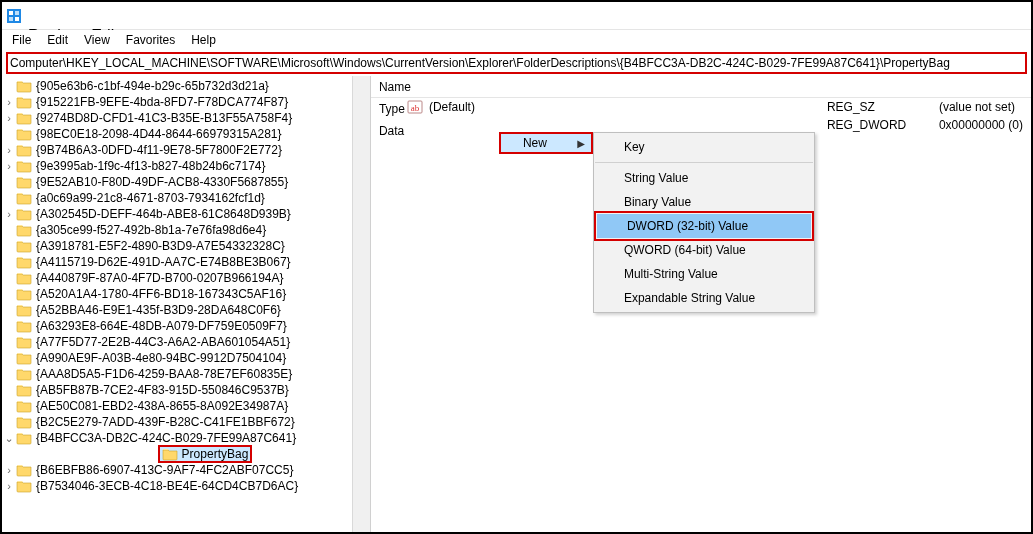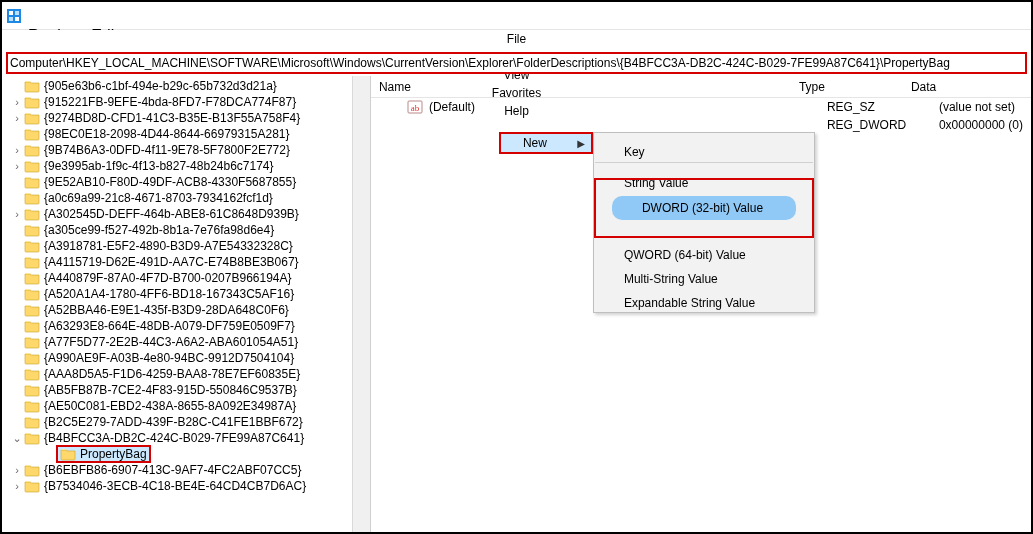--- a/index.html
+++ b/index.html
@@ -1,57 +1,57 @@
 <!DOCTYPE html>
 <html><head>
 <meta charset="utf-8">
 <style>
   * { box-sizing: border-box; }
   html, body { margin:0; padding:0; font-family:"Segoe UI",Tahoma,sans-serif; font-size:12px; color:#000; background:#fff; }
   .window { width:1033px; height:534px; border:2px solid #000; display:flex; flex-direction:column; overflow:hidden; }
   .titlebar { display:flex; align-items:center; height:28px; padding:0 4px; background:#fff; border-bottom:1px solid #e5e5e5; }
   .titlebar .app-icon { width:16px; height:16px; margin-right:6px; }
   .titlebar .title { font-size:16px;margin-top:40px; }
-  .menubar { display:flex; align-items:center; height:20px; padding:0 2px; background:#fff;flex-direction:column; }
+  .menubar { display:flex; align-items:center; height:20px; padding:0 2px; background:#fff; }
   .menubar .menu-item { padding:2px 8px; cursor:default; }
   .addressbar-row { height:26px; display:flex; align-items:center; padding:3px 4px; }
   .addressbar-wrap { flex:1; border:2px solid #d40000; height:22px; display:flex; align-items:center; background:#fff; }
   .addressbar-input { flex:1; border:none; outline:none; font-family:inherit; font-size:12px; padding:0 2px; height:18px; }
   .content { flex:1; display:flex; min-height:0; }
   .tree-pane { width:383px; border-right:1px solid #d0d0d0; overflow:hidden; position:relative; }
   .tree-pane::after { content:""; position:absolute; right:0; top:0; bottom:0; width:17px; background:#f0f0f0; border-left:1px solid #d9d9d9; }
   .tree-scroll { position:absolute; right:4px; top:120px; width:9px; height:60px; background:#c2c2c2; border-radius:2px; }
   .tree { padding:2px 0 2px 0; }
-  .tree-row { display:flex; align-items:center; height:16px; padding-left:8px; white-space:nowrap; }
+  .tree-row { display:flex; align-items:center; height:16px; padding-left:0; white-space:nowrap; }
   .exp { width:14px; text-align:center; color:#6b6b6b; font-size:11px; }
   .exp.vspc { visibility:hidden; }
   .folder-icon { width:16px; height:14px; margin-right:4px; }
   .tree-label { font-size:12px; }
-  .tree-row.child { padding-left:40px; }
+  .tree-row.child { padding-left:24px;justify-content:center; }
   .tree-row.child .exp { visibility:hidden; }
   .selected-box { border:2px solid #d40000; display:inline-flex; align-items:center; padding:0 2px; background:#cce8ff; }
   .list-pane { flex:1; position:relative; }
-  .cols { display:flex; height:22px; border-bottom:1px solid #e5e5e5; }
+  .cols { display:flex; height:22px; border-bottom:1px solid #e5e5e5;flex-direction:column; }
   .col { padding:4px 8px; font-size:12px; color:#000; border-right:1px solid transparent; }
   .col.name { width:420px; }
   .col.type { width:112px; }
   .col.data { flex:1; }
   .rows { }
   .row { display:flex; height:18px; align-items:center;margin-left:28px; }
   .cell { padding:0 8px; font-size:12px; overflow:hidden; text-overflow:ellipsis; white-space:nowrap; }
   .cell.name { width:420px; display:flex; align-items:center; gap:6px; }
   .cell.type { width:112px; }
   .cell.data { flex:1; }
   .val-icon { width:16px; height:16px; }
   .ctx-panel { position:absolute; top:56px; left:128px; display:flex; align-items:flex-start; }
   .new-strip { width:94px; height:22px; border:2px solid #d40000; background:#cce8ff; display:flex; align-items:center; justify-content:space-between; padding:0 6px 0 22px; font-size:12px; }
   .new-strip .arrow { font-size:10px; color:#333; }
   .submenu { width:222px; background:#f2f2f2; border:1px solid #bfbfbf; box-shadow:2px 2px 3px rgba(0,0,0,.18); padding:2px 0; }
   .submenu .sep { height:1px; background:#d0d0d0; margin:3px 1px; }
-  .sub-item { height:24px; display:flex; align-items:flex-end; padding:0 10px 0 30px; font-size:12px; cursor:default; }
+  .sub-item { height:24px; display:flex; align-items:center; padding:0 10px 0 30px; font-size:12px; cursor:default; }
   .sub-item.hi-wrap { padding:0; }
   .sub-item.hi { background:#90c8f6; margin:0 1px; height:24px; display:flex; align-items:center; padding:0 10px 0 30px; }
   .hi-border { border:2px solid #d40000; width:100%; }
   svg { display:block; }
 </style>
 </head>
 <body>
 
 <div class="window">
 
@@ -392,21 +392,21 @@
             </div>
             <div class="sep"></div>
             <div class="sub-item">
               <span>String Value</span>
             </div>
             <div class="sub-item">
               <span>Binary Value</span>
             </div>
             <div class="sub-item hi-wrap">
               <div class="hi-border">
-                <div class="sub-item hi" style="margin: 16px; border-radius: 10px;">
+                <div class="sub-item hi" style="margin: 1px;">
                   <span>DWORD (32-bit) Value</span>
                 </div>
               </div>
             </div>
             <div class="sub-item">
               <span>QWORD (64-bit) Value</span>
             </div>
             <div class="sub-item">
               <span>Multi-String Value</span>
             </div>

